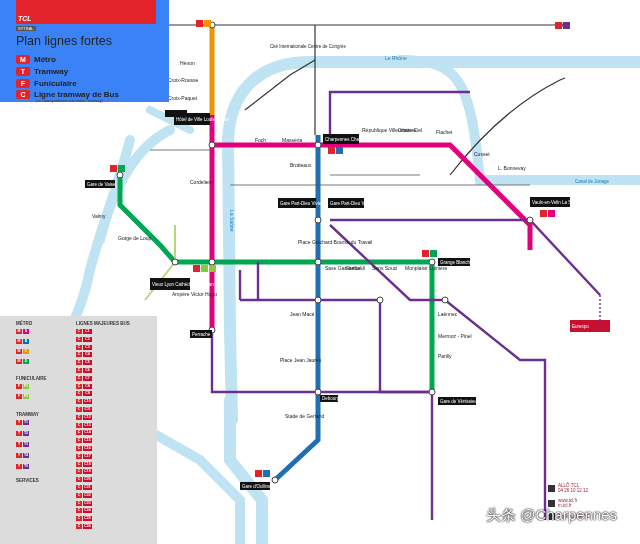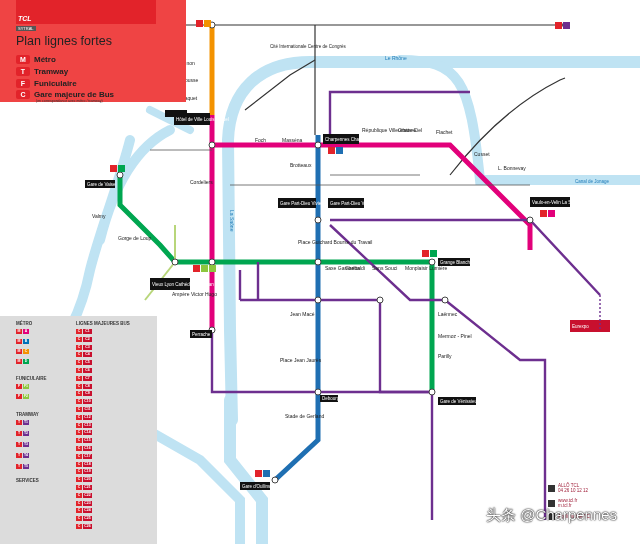--- a/index.html
+++ b/index.html
@@ -1,18 +1,18 @@
 <!DOCTYPE html>
 <html><head>
 <meta charset="utf-8">
 <style>
   html,body{margin:0;padding:0;}
   body{width:640px;height:544px;position:relative;overflow:hidden;background:#ffffff;font-family:"Liberation Sans",sans-serif;}
   #map{position:absolute;left:0;top:0;width:640px;height:544px;}
-  .legend-panel{position:absolute;left:0;top:0;width:186px;height:102px;background:#ef4444;}
+  .legend-panel{position:absolute;left:0;top:0;width:169px;height:102px;background:#3b82f6;}
   .legend-top{position:absolute;left:16px;top:0;width:140px;height:24px;background:#e2232a;}
   .brand{position:absolute;left:18px;top:15px;font-size:7px;font-weight:bold;font-style:italic;color:#fff;}
   .brand-sub{position:absolute;left:16px;top:26px;background:#555;color:#fff;font-size:4px;padding:0 2px;height:5px;line-height:5px;}
   .title{position:absolute;left:16px;top:34px;font-size:12.5px;color:#222;white-space:nowrap;}
   .mode{position:absolute;left:16px;display:flex;align-items:center;gap:4px;}
   .mode .badge{width:14px;height:9px;border-radius:2px;background:#e2232a;color:#fff;font-size:7px;font-weight:bold;text-align:center;line-height:9px;}
   .mode .lbl{font-size:8px;color:#222;font-weight:bold;white-space:nowrap;}
   .mode .note{position:absolute;left:20px;top:9px;font-size:3.5px;color:#333;white-space:nowrap;}
   .lines-panel{position:absolute;left:0;top:316px;width:157px;height:228px;background:#dcdcdc;}
   .sec{position:absolute;font-size:4.5px;font-weight:bold;color:#333;}
@@ -196,21 +196,21 @@
   <div class="mode" style="top:67px">
     <span class="badge">T</span>
     <span class="lbl">Tramway</span>
   </div>
   <div class="mode" style="top:79px">
     <span class="badge">F</span>
     <span class="lbl">Funiculaire</span>
   </div>
   <div class="mode" style="top:90px">
     <span class="badge">C</span>
-    <span class="lbl">Gare majeure de Bus</span>
+    <span class="lbl">Ligne tramway de Bus</span>
     <span class="note">(en correspondance avec métro / tramway)</span>
   </div>
 </div>
 
 <div class="lines-panel">
   <div class="sec" style="left:16px;top:5px">MÉTRO</div>
   <div class="lrow" style="left:16px;top:13px">
       <span class="b" style="background:#e2232a">M</span>
       <span class="b" style="background:#e2007a">A</span>
     </div>

